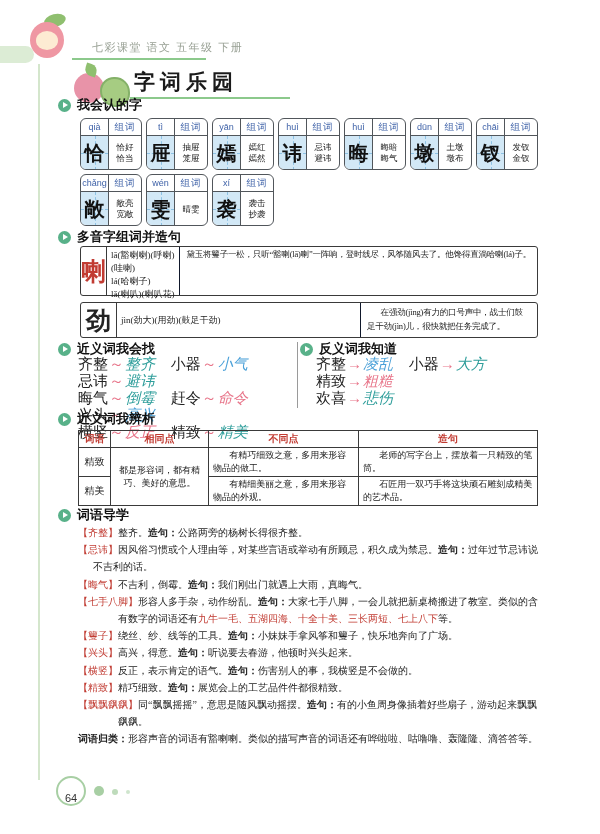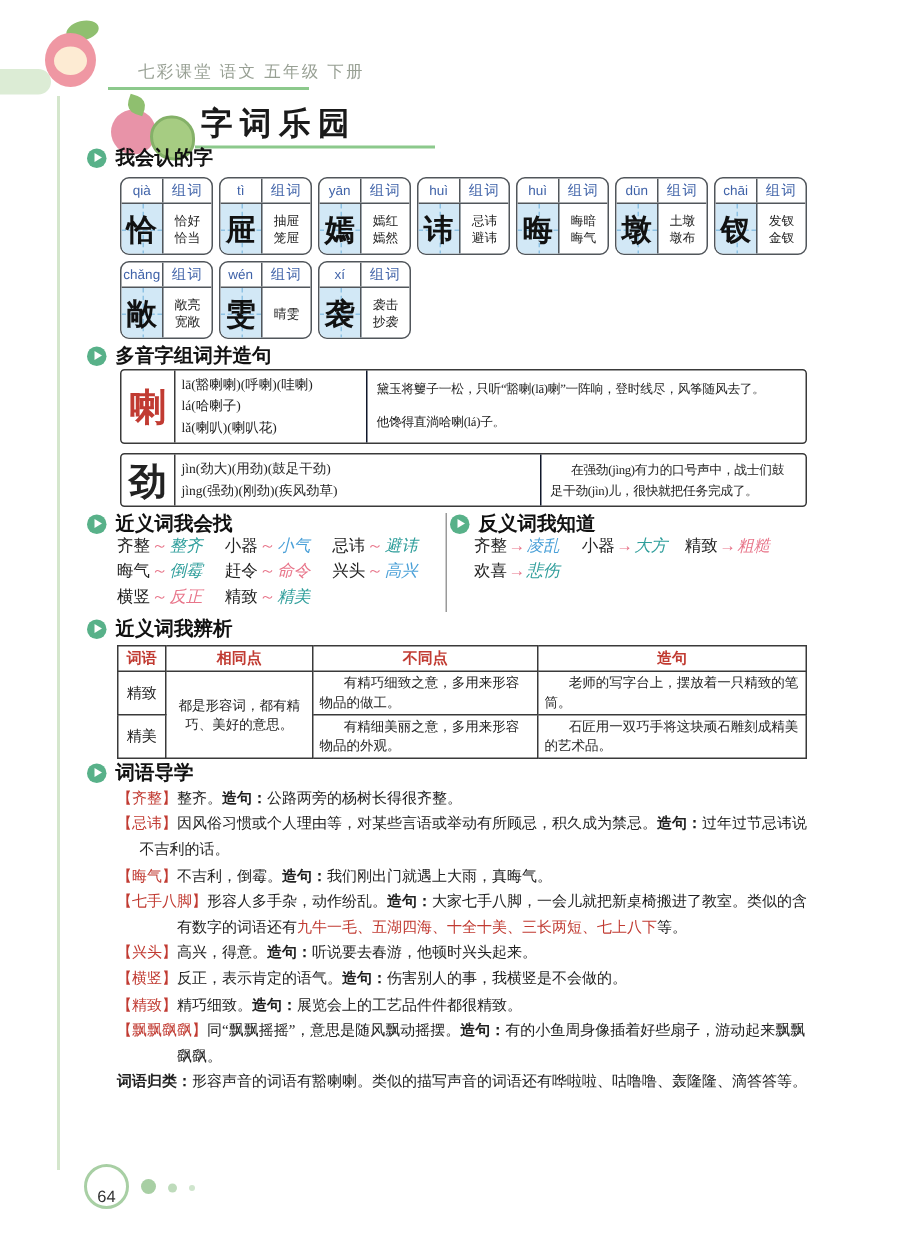--- a/index.html
+++ b/index.html
@@ -41,26 +41,26 @@
   .chr::before{content:"";position:absolute;left:0;right:0;top:50%;border-top:1px dashed #8ec2e4;}
   .chr::after{content:"";position:absolute;top:0;bottom:0;left:50%;border-left:1px dashed #8ec2e4;}
   .chr b{position:relative;z-index:1;font-size:20px;font-weight:bold;color:#111;}
   .wds{flex:1;display:flex;flex-direction:column;align-items:center;justify-content:center;font-size:8.5px;line-height:11px;color:#222;}
 
   
   .dyz{position:absolute;left:80px;width:458px;border:1.2px solid #3a3a3a;border-radius:3px;display:flex;box-sizing:border-box;background:#fff;}
   .bigchar{width:35px;display:flex;align-items:center;justify-content:center;font-size:25px;font-weight:bold;border-right:1px solid #3a3a3a;}
   .bigchar.red{color:#c13b32;}
   .mid{border-right:1px solid #0f172a;padding:2px 4px;font-size:9px;display:flex;flex-direction:column;justify-content:space-around;box-sizing:border-box;}
-  .rgt{flex:1;padding:2px 6px;font-size:8.5px;display:flex;flex-direction:column;justify-content:space-around;letter-spacing:-0.2px;box-sizing:border-box;}
+  .rgt{flex:1;padding:2px 6px;font-size:8.5px;display:flex;flex-direction:row;justify-content:space-around;letter-spacing:-0.2px;box-sizing:border-box;}
   .rgt .nw{white-space:nowrap;overflow:hidden;}
   .jsent{text-indent:1.6em;line-height:14px;}
 
   
-  .pairs{position:absolute;font-size:11px;line-height:17px;}
+  .pairs{position:absolute;font-size:15px;line-height:17px;}
   .pair{display:inline-block;margin-right:12px;white-space:nowrap;}
   .tld{color:#e8758a;margin:0 1px;}
   .hl{font-style:italic;}
   .coldiv{position:absolute;left:297px;top:342px;width:1px;height:66px;background:#9a9a9a;}
 
   
   .tbl{position:absolute;left:78px;top:430px;width:460px;border-collapse:collapse;font-size:9px;table-layout:fixed;}
   .tbl th,.tbl td{border:1px solid #3a3a3a;padding:1px 4px;vertical-align:middle;box-sizing:border-box;}
   .tbl th{color:#c13b32;font-size:10px;font-weight:bold;height:16px;font-family:"Liberation Sans",sans-serif;}
   .wcell{text-align:center;font-size:10px;}
@@ -278,21 +278,20 @@
     <div class="rgt">
       <div class="nw">黛玉将籰子一松，只听“豁喇(lā)喇”一阵响，登时线尽，风筝随风去了。</div>
       <div class="nw">他馋得直淌哈喇(lá)子。</div>
     </div>
   </div>
 
   <div class="dyz" style="top:302px;height:36px">
     <div class="bigchar">劲</div>
     <div class="mid" style="width:244px">
       <div>jìn(劲大)(用劲)(鼓足干劲)</div>
-      <div>jìng(强劲)(刚劲)(疾风劲草)</div>
     </div>
     <div class="rgt">
       <div class="jsent">在强劲(jìng)有力的口号声中，战士们鼓足干劲(jìn)儿，很快就把任务完成了。</div>
     </div>
   </div>
 
   <div class="sec" style="left:58px;top:340px">
     <span class="play"></span>
     <span>近义词我会找</span>
   </div>
@@ -374,20 +373,21 @@
   <div class="sec" style="left:58px;top:506px">
     <span class="play"></span>
     <span>词语导学</span>
   </div>
 
   <div class="dx-wrap">
     <p class="dx h15"><span class="rd">【齐整】</span><span>整齐。</span><b class="zj">造句：</b><span>公路两旁的杨树长得很齐整。</span></p>
     <p class="dx h15"><span class="rd">【忌讳】</span><span>因风俗习惯或个人理由等，对某些言语或举动有所顾忌，积久成为禁忌。</span><b class="zj">造句：</b><span>过年过节忌讳说不吉利的话。</span></p>
     <p class="dx h15"><span class="rd">【晦气】</span><span>不吉利，倒霉。</span><b class="zj">造句：</b><span>我们刚出门就遇上大雨，真晦气。</span></p>
     <p class="dx h40"><span class="rd">【七手八脚】</span><span>形容人多手杂，动作纷乱。</span><b class="zj">造句：</b><span>大家七手八脚，一会儿就把新桌椅搬进了教室。类似的含有数字的词语还有</span><span class="rd">九牛一毛、五湖四海、十全十美、三长两短、七上八下</span><span>等。</span></p>
+    <p class="dx h15"><span class="rd">【籰子】</span><span>绕丝、纱、线等的工具。</span><b class="zj">造句：</b><span>小妹妹手拿风筝和籰子，快乐地奔向了广场。</span></p>
     <p class="dx h15"><span class="rd">【兴头】</span><span>高兴，得意。</span><b class="zj">造句：</b><span>听说要去春游，他顿时兴头起来。</span></p>
     <p class="dx h15"><span class="rd">【横竖】</span><span>反正，表示肯定的语气。</span><b class="zj">造句：</b><span>伤害别人的事，我横竖是不会做的。</span></p>
     <p class="dx h15"><span class="rd">【精致】</span><span>精巧细致。</span><b class="zj">造句：</b><span>展览会上的工艺品件件都很精致。</span></p>
     <p class="dx h40"><span class="rd">【飘飘飖飖】</span><span>同“飘飘摇摇”，意思是随风飘动摇摆。</span><b class="zj">造句：</b><span>有的小鱼周身像插着好些扇子，游动起来飘飘飖飖。</span></p>
     <p class="dx h55"><b class="gl">词语归类：</b><span>形容声音的词语有豁喇喇。类似的描写声音的词语还有哗啦啦、咕噜噜、轰隆隆、滴答答等。</span></p>
   </div>
 
   <div class="pgc">
       <span>64</span>
     </div>

